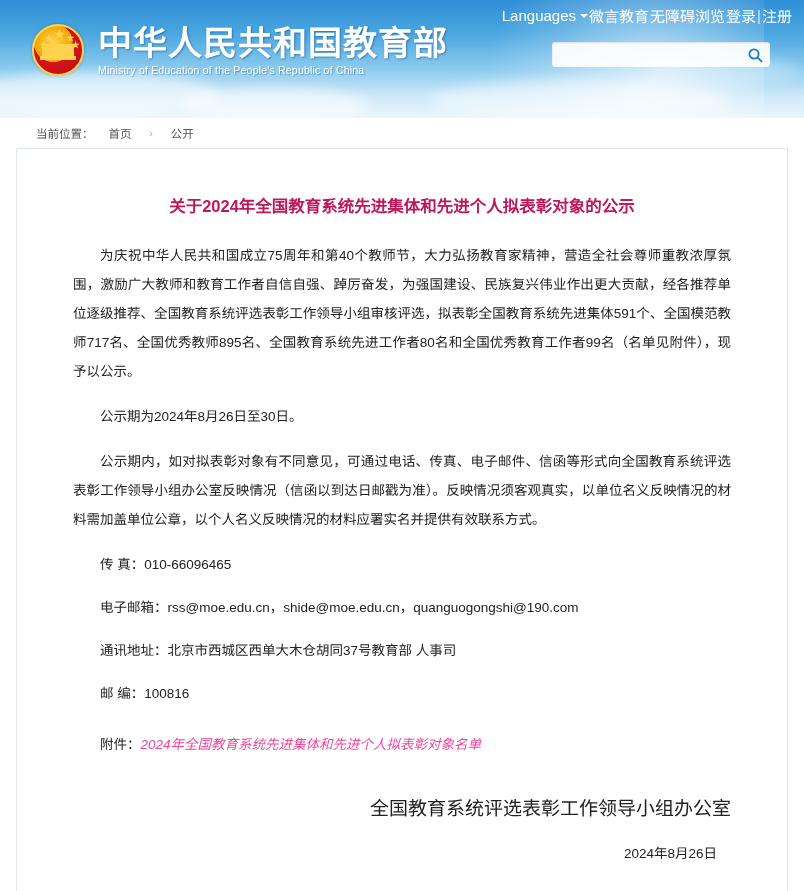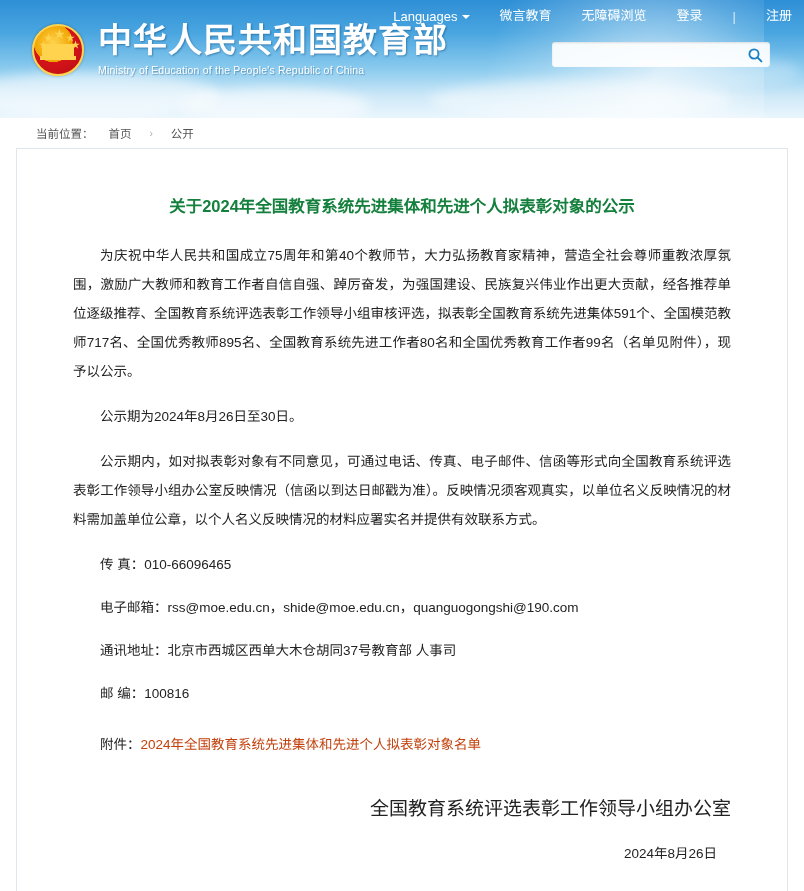--- a/index.html
+++ b/index.html
@@ -38,23 +38,23 @@
     width: 280px; height: 190px;
     background: radial-gradient(ellipse at 60% 80%, rgba(255,255,255,0.65) 0%, rgba(255,255,255,0.18) 45%, rgba(255,255,255,0) 70%);
   }
 
   
   .top-nav {
     position: absolute;
     top: 5px;
     right: 12px;
     display: flex;
-    align-items: flex-end;
-    gap: 30px;
-    font-size: 13px;
+    align-items: center;
+    gap: 1px;
+    font-size: 15px;
     color: #ffffff;
     z-index: 5;
   }
   .top-nav a {
     color: #ffffff;
     text-decoration: none;
     white-space: nowrap;
   }
   .top-nav .sep { color: rgba(255,255,255,.75); }
   .lang { display: inline-flex; align-items: center; gap: 4px; }
@@ -109,21 +109,21 @@
     line-height: 9px;
   }
   .emblem .s0 { left: 24px; top: 8px; font-size: 11px; }
   .emblem .s1 { left: 14px; top: 12px; }
   .emblem .s2 { left: 36px; top: 12px; }
   .emblem .s3 { left: 9px; top: 19px; }
   .emblem .s4 { left: 41px; top: 19px; }
 
   .brand-text { color: #ffffff; }
   .brand-cn {
-    font-family: Liberation Mono, monospace;
+    font-family: Liberation Sans, sans-serif;
     font-size: 34px;
     font-weight: bold;
     letter-spacing: 1px;
     line-height: 38px;
     text-shadow: 1px 1px 2px rgba(0,60,110,.45);
   }
   .brand-en {
     font-size: 10.5px;
     letter-spacing: .2px;
     margin-top: 2px;
@@ -182,21 +182,21 @@
     border-top: 1px solid #dfe6ec;
     background: #fff;
     min-height: 740px;
     padding: 0 0 30px 0;
     box-sizing: border-box;
   }
   .doc-title {
     text-align: center;
     font-size: 16.5px;
     font-weight: bold;
-    color: #15803d;
+    color: #be185d;
     padding: 44px 60px 0 60px;
     line-height: 26px;
     font-family: "Liberation Sans", sans-serif;
   }
   .doc-body {
     padding: 22px 56px 0 56px;
     font-size: 13.5px;
     color: #222;
     line-height: 29px;
   }
@@ -206,22 +206,23 @@
     text-indent: 2em;
   }
   .doc-body p.contact { text-indent: 2em; margin-bottom: 14px; }
   .attach {
     text-indent: 2em;
     margin: 22px 0 0 0;
     font-size: 13.5px;
     color: #222;
   }
   .attach a {
-    color: #c2410c;
+    color: #ec4899;
     text-decoration: none;
+    font-style: italic;
   }
   .signature {
     text-align: right;
     padding: 34px 56px 0 0;
     font-size: 19px;
     color: #222;
   }
   .docdate {
     text-align: right;
     padding: 22px 70px 0 0;

